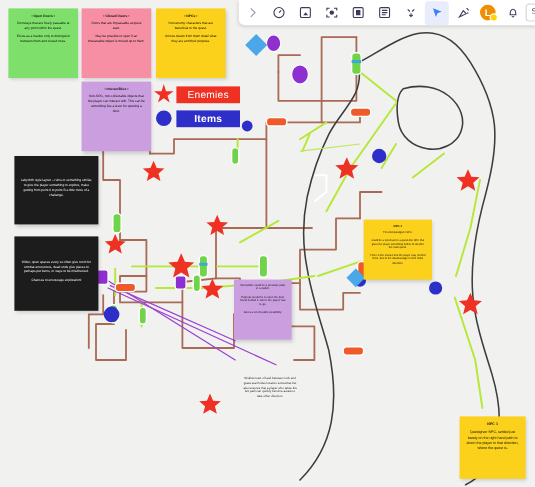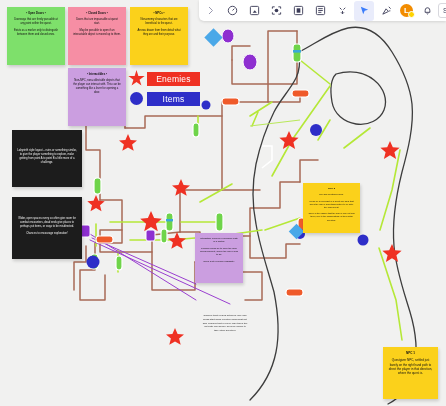--- a/index.html
+++ b/index.html
@@ -268,21 +268,21 @@
     <div class="legend-row">
       <div class="lg-shape">
           <div class="star"></div>
         </div>
       <div class="lg-label" style="background:#ef3123;">Enemies</div>
     </div>
     <div class="legend-row">
       <div class="lg-shape">
           <div class="circ"></div>
         </div>
-      <div class="lg-label" style="background:#2e2ec8;">Items</div>
+      <div class="lg-label" style="background:#2e2ec8;font-weight:bold;">Items</div>
     </div>
   </div>
 
   <div id="toolbar">
     <div class="tb-group">
       <div class="tb-btn">
         <svg width="7" height="9" viewBox="0 0 7 9">
             <path d="M2 1 L5.5 4.5 L2 8" fill="none" stroke="#9a9ab0" stroke-width="1"></path>
           </svg>
       </div>

